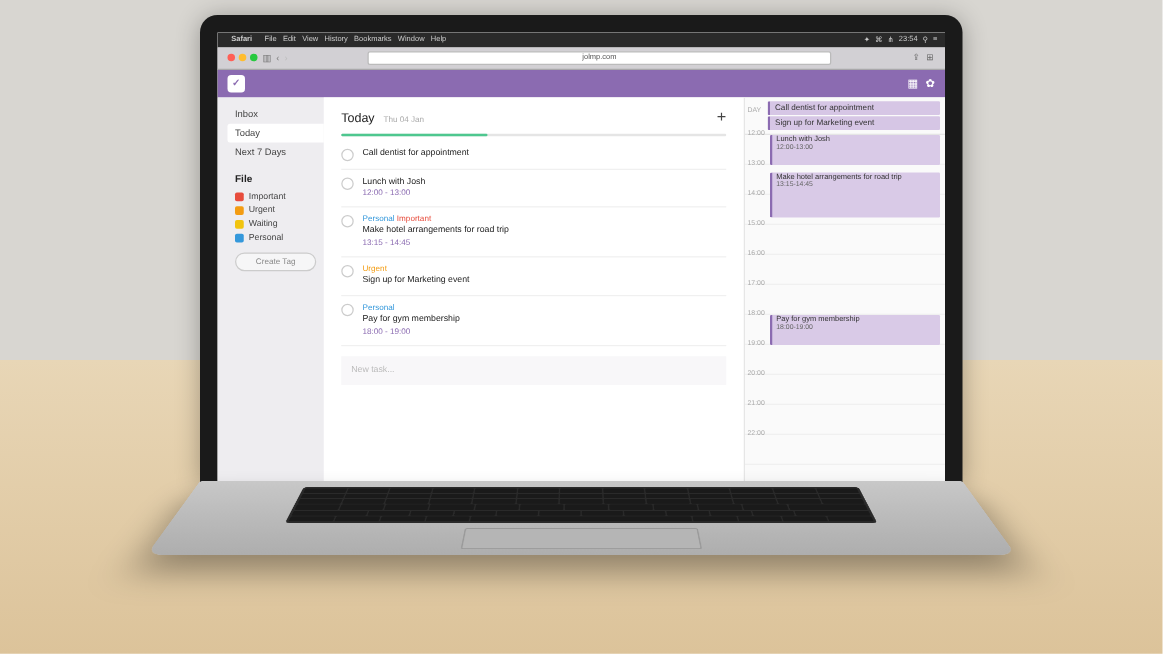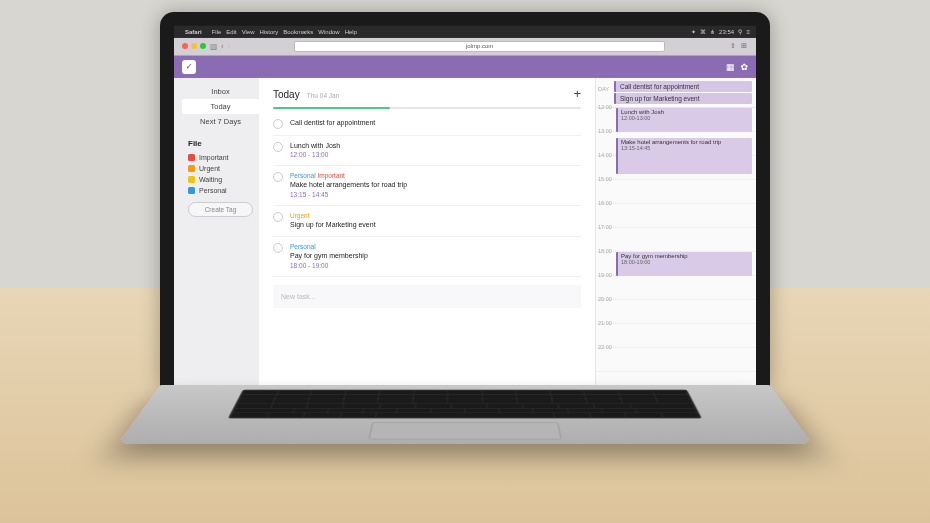--- a/index.html
+++ b/index.html
@@ -19,21 +19,21 @@
 .urlbar { flex: 1; margin: 0 60px; height: 11px; background: #fff; border: 1px solid #bbb; border-radius: 2px; font-size: 6px; color: #555; text-align: center; line-height: 9px; }
 .browser-icons { display: flex; gap: 3px; color: #666; font-size: 7px; }
 .browser-icons span { width: 8px; text-align: center; }
 
 .app-header { height: 22px; background: #8b6bb1; display: flex; align-items: center; justify-content: space-between; padding: 0 8px; }
 .logo { width: 14px; height: 14px; background: #fff; border-radius: 3px; display: flex; align-items: center; justify-content: center; color: #8b6bb1; font-size: 8px; font-weight: bold; }
 .header-icons { display: flex; gap: 6px; color: #fff; font-size: 9px; }
 
 .app-body { display: flex; height: calc(100% - 52px); background: #eeedf0; }
 .sidebar { width: 85px; padding: 6px 0 6px 8px; }
-.nav-item { padding: 3px 6px; font-size: 7.5px; color: #444; cursor: pointer; border-radius: 2px 0 0 2px; text-align: center; }
+.nav-item { padding: 3px 6px; font-size: 7.5px; color: #444; cursor: pointer; border-radius: 2px 0 0 2px; }
 .nav-item.active { background: #fff; font-weight: 500; }
 .tags-label { font-size: 8px; font-weight: 600; margin: 10px 0 4px 6px; color: #222; }
 .tag-item { display: flex; align-items: center; gap: 4px; padding: 2px 6px; font-size: 7px; color: #444; cursor: pointer; }
 .tag-sq { width: 7px; height: 7px; border-radius: 1.5px; }
 .create-tag { margin: 6px 6px 0; padding: 3px 0; border: 1px solid #ccc; border-radius: 9px; font-size: 6.5px; text-align: center; color: #888; background: #f6f6f7; cursor: pointer; }
 
 .main { flex: 1; background: #fff; border-right: 1px solid #e6e6e6; display: flex; flex-direction: column; padding: 8px 14px 0; }
 .main-header { display: flex; align-items: baseline; justify-content: space-between; margin-bottom: 6px; }
 .main-title { font-size: 10px; font-weight: 500; color: #222; }
 .main-date { font-size: 6.5px; color: #aaa; margin-left: 5px; font-weight: 400; }

